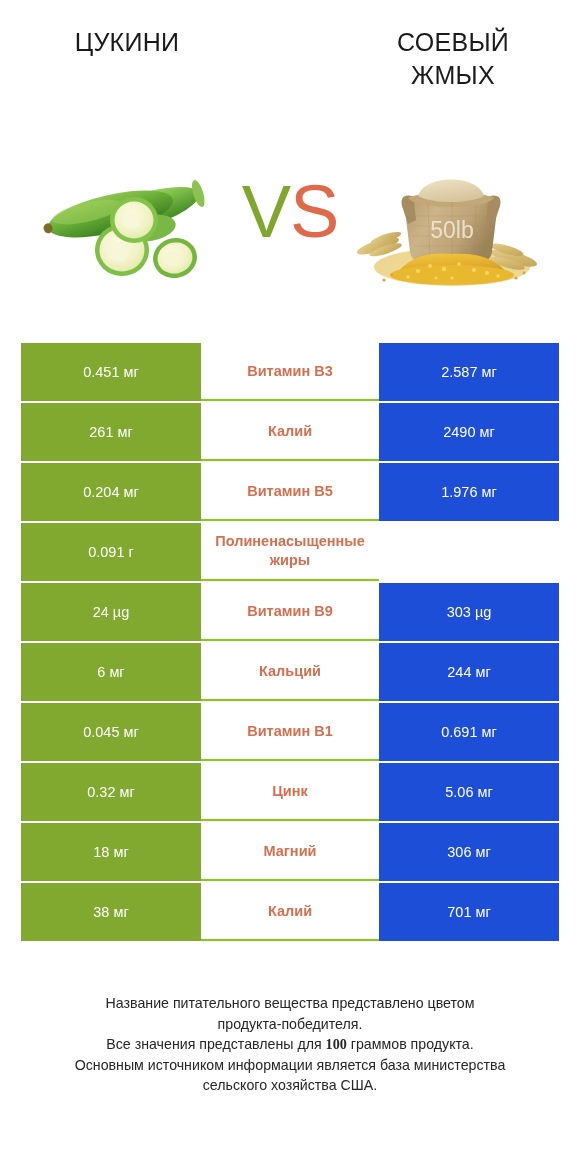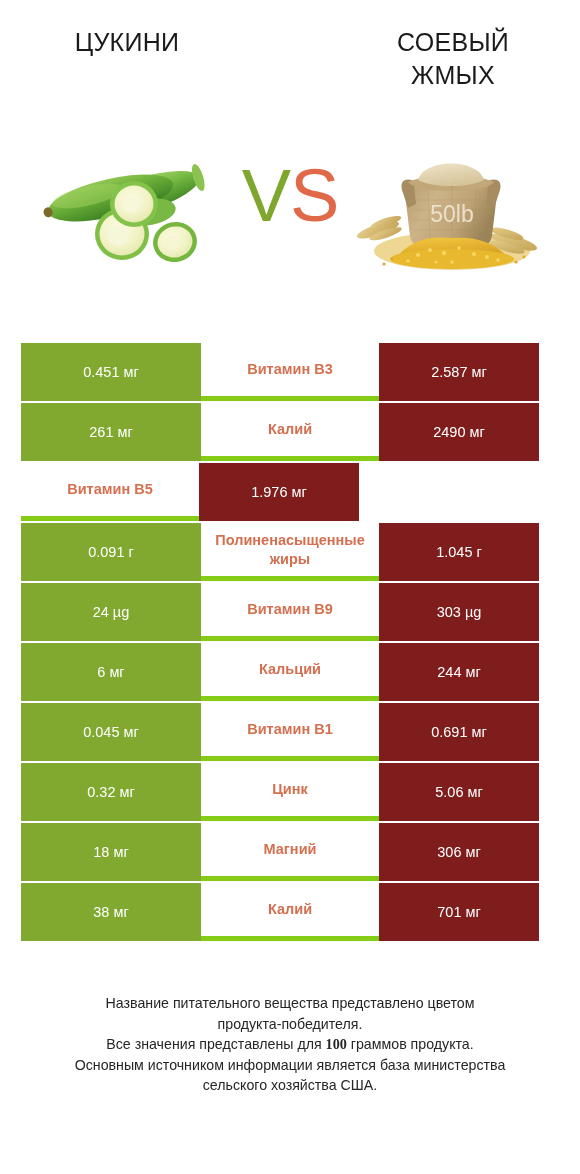--- a/index.html
+++ b/index.html
@@ -32,21 +32,21 @@
     text-align: center;
     line-height: 33px;
     letter-spacing: 0.3px;
   }
   .title.left  { left: 22px;  width: 210px; }
   .title.right { left: 348px; width: 210px; }
 
   
   .hero {
     position: absolute;
-    top: 138px;
+    top: 154px;
     left: 0;
     width: 580px;
     height: 165px;
   }
   .hero-img {
     position: absolute;
     top: 0;
     width: 186px;
     height: 140px;
   }
@@ -109,28 +109,28 @@
   .cell.mid.wrap {
     white-space: normal;
     line-height: 19px;
   }
   .cell.mid .mid-inner {
     width: 192px;
     text-align: center;
     display: block;
   }
   .cell.right {
-    width: 160px;
-    background: #7f1d1d;
+    width: 180px;
+    background: #1d4ed8;
     color: #ffffff;
     font-weight: 400;
   }
   
   .cell.mid {
-    border-bottom: 5px solid #84cc16;
+    border-bottom: 2px solid #84cc16;
     height: 58px;
   }
   .row:first-child .cell.mid { border-top: none; }
 
   
   .footer {
     position: absolute;
     left: 26px;
     top: 993px;
     width: 528px;
@@ -313,31 +313,31 @@
       <div class="cell right">2.587 мг</div>
     </div>
     <div class="row">
       <div class="cell left">261 мг</div>
       <div class="cell mid" style="color: rgb(212, 112, 79); justify-content: center;">
         <span class="mid-inner">Калий</span>
       </div>
       <div class="cell right">2490 мг</div>
     </div>
     <div class="row">
+      <div class="cell left">0.204 мг</div>
       <div class="cell mid" style="color: rgb(212, 112, 79);">
         <span class="mid-inner">Витамин B5</span>
       </div>
       <div class="cell right">1.976 мг</div>
     </div>
     <div class="row">
       <div class="cell left">0.091 г</div>
       <div class="cell mid wrap" style="color: rgb(212, 112, 79);">
         <span class="mid-inner">Полиненасыщенные жиры</span>
       </div>
-      <div class="cell right">1.045 г</div>
     </div>
     <div class="row">
       <div class="cell left">24 µg</div>
       <div class="cell mid" style="color: rgb(212, 112, 79);">
         <span class="mid-inner">Витамин B9</span>
       </div>
       <div class="cell right">303 µg</div>
     </div>
     <div class="row">
       <div class="cell left">6 мг</div>

